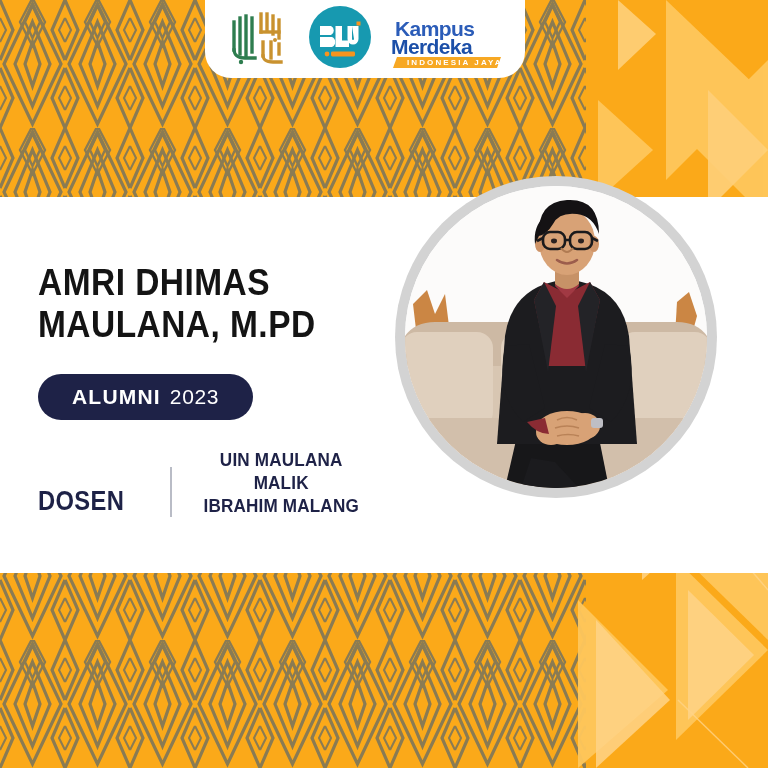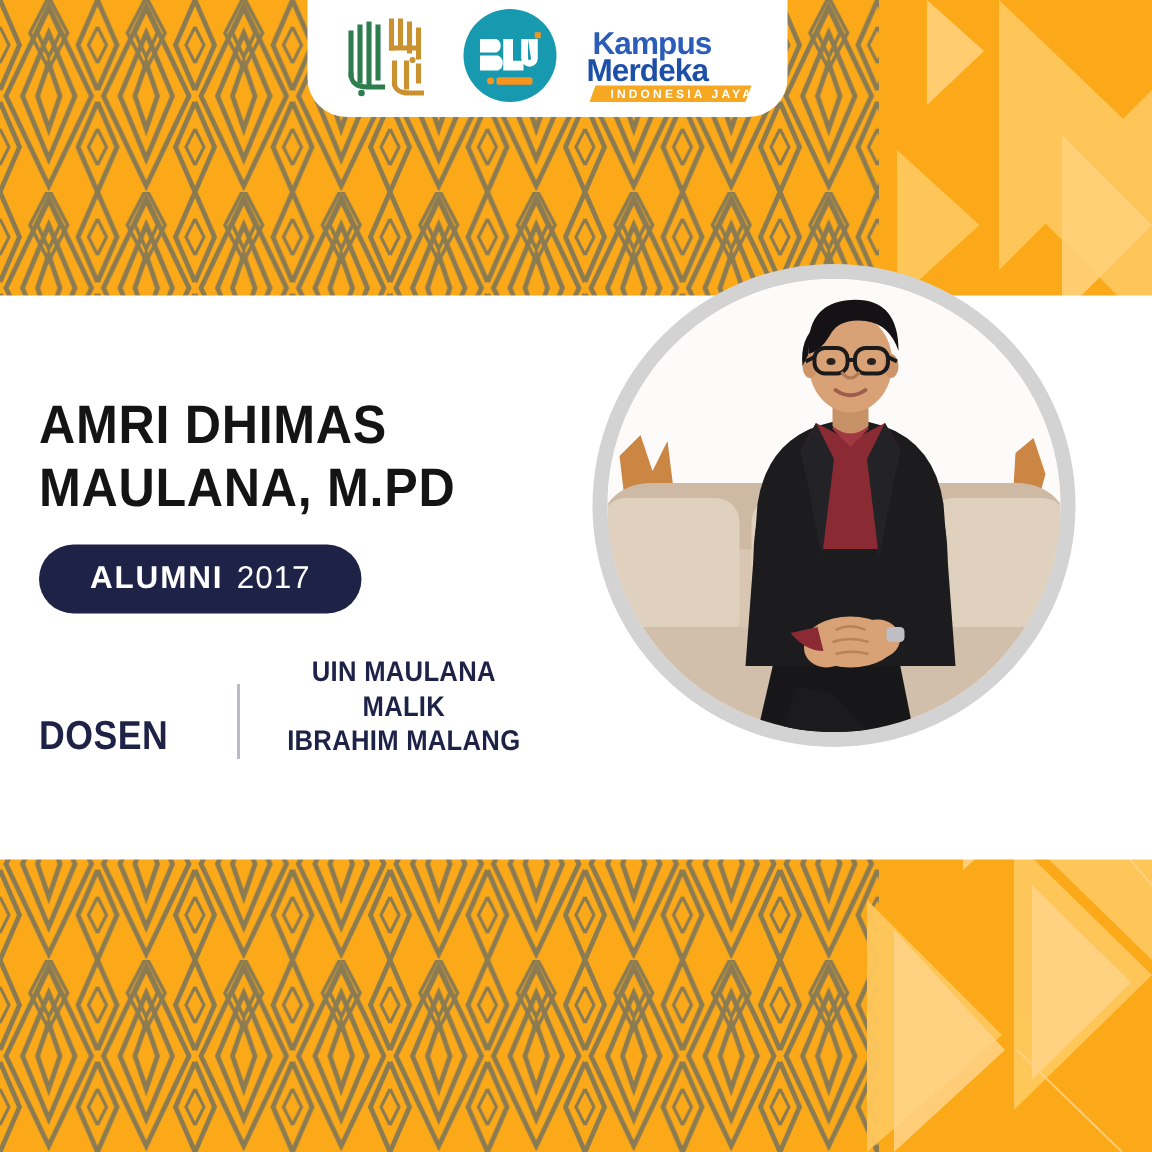--- a/index.html
+++ b/index.html
@@ -48,34 +48,34 @@
     position:absolute;inset:0;border-radius:50%;
     background:#D3D3D3;
   }
   .photo-clip{
     position:absolute;left:10px;top:10px;width:302px;height:302px;
     border-radius:50%;overflow:hidden;background:#ffffff;
   }
   .photo-clip svg{display:block;width:302px;height:302px;}
 
   
-  .text-block{position:absolute;left:26px;top:262px;width:340px;}
+  .text-block{position:absolute;left:38px;top:262px;width:340px;}
 
   .name{
     font-family:"Liberation Sans",sans-serif;
     font-weight:bold;font-size:36px;line-height:1.16;
     letter-spacing:0.5px;color:#141414;margin:0;
     transform:scaleX(0.93);transform-origin:left center;
     white-space:pre-line;
   }
 
   .badge{
     display:inline-flex;align-items:baseline;gap:9px;
     background:#1E2247;color:#ffffff;border-radius:30px;
-    padding:11px 34px;margin-top:17px;
+    padding:11px 34px;margin-top:28px;
   }
   .badge-word{font-size:21px;font-weight:bold;letter-spacing:1.2px;}
   .badge-year{font-size:21px;font-weight:normal;letter-spacing:0.6px;}
 
   .role-row{display:flex;align-items:flex-end;margin-top:28px;}
   .role{
     font-size:27px;font-weight:bold;letter-spacing:0.4px;color:#1E2247;
     transform:scaleX(0.88);transform-origin:left center;white-space:nowrap;
   }
   .divider{
@@ -293,21 +293,21 @@
     </div>
   </div>
 
   <div class="text-block">
 
     <div class="name">AMRI DHIMAS
 MAULANA, M.PD</div>
 
     <div class="badge">
       <span class="badge-word">ALUMNI</span>
-      <span class="badge-year">2017</span>
+      <span class="badge-year">2023</span>
     </div>
 
     <div class="role-row">
       <span class="role">DOSEN</span>
       <span class="divider"></span>
       <span class="org">UIN MAULANA MALIK
 IBRAHIM MALANG</span>
     </div>
 
   </div>

